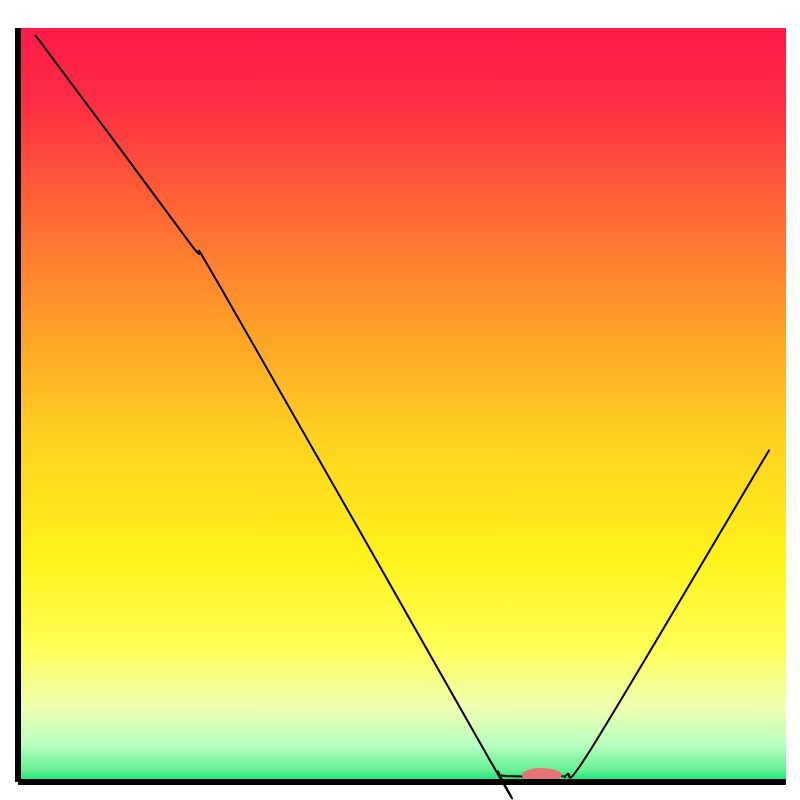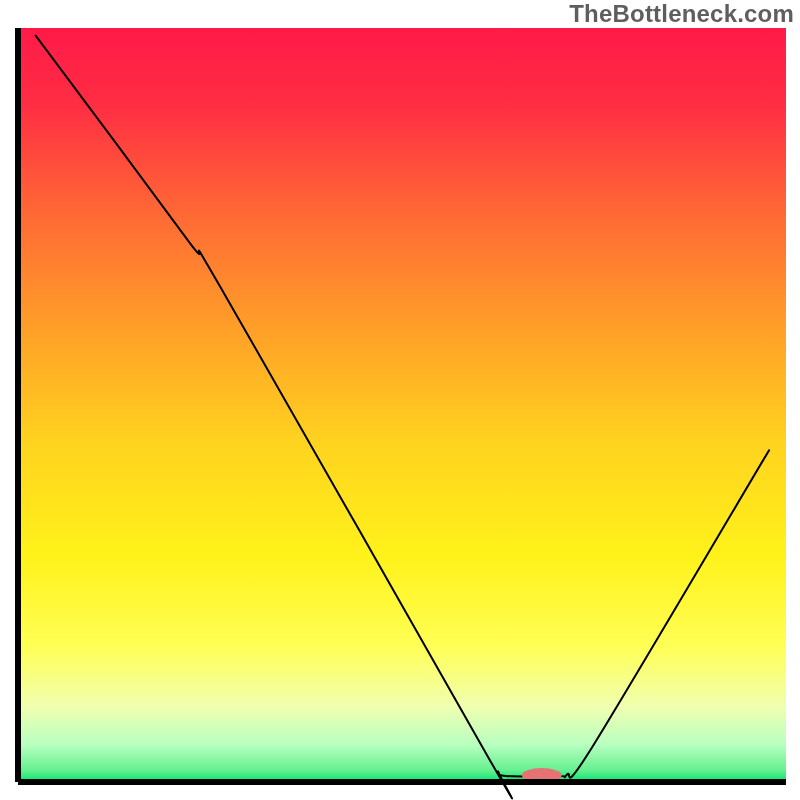--- a/index.html
+++ b/index.html
@@ -58,14 +58,13 @@
     <rect id="plot-bg" fill="url(#bg-grad)" x="18" y="28" width="768" height="754"></rect>
 
     <path id="curve" fill="none" stroke="#000" stroke-width="2" stroke-linejoin="round" stroke-linecap="round" d="M 35.664 35.540000000000006 C 60.88 69.47, 155.34 195.77, 186.96 239.12 C 218.58 282.48, 174.80 208.71, 225.36 295.67 C 275.92 382.63, 444.88 681.59, 490.32 760.89 C 535.76 840.18, 495.44 768.93, 498.00 771.44 C 500.56 773.96, 495.44 775.21, 505.68 775.97 C 515.92 776.72, 549.20 776.22, 559.44 775.97 C 569.68 775.72, 561.36 779.74, 567.12 774.46 C 572.88 769.18, 560.34 798.34, 594.00 744.30 C 627.66 690.26, 739.92 499.25, 769.10 450.24"></path>
 
     <ellipse id="marker" cx="541.7760000000001" cy="775.2139999999999" rx="19.968000000000004" ry="7.163" fill="#e57373"></ellipse>
 
     <line id="axis-left" x1="18" y1="28" x2="18" y2="782" stroke="#000000" stroke-width="6"></line>
     <line id="axis-bottom" x1="18" y1="782" x2="786" y2="782" stroke="#000000" stroke-width="6"></line>
   </svg>
 
-  <div class="watermark">TheBottleneck.com</div>
 </div>
 
 </body></html>

